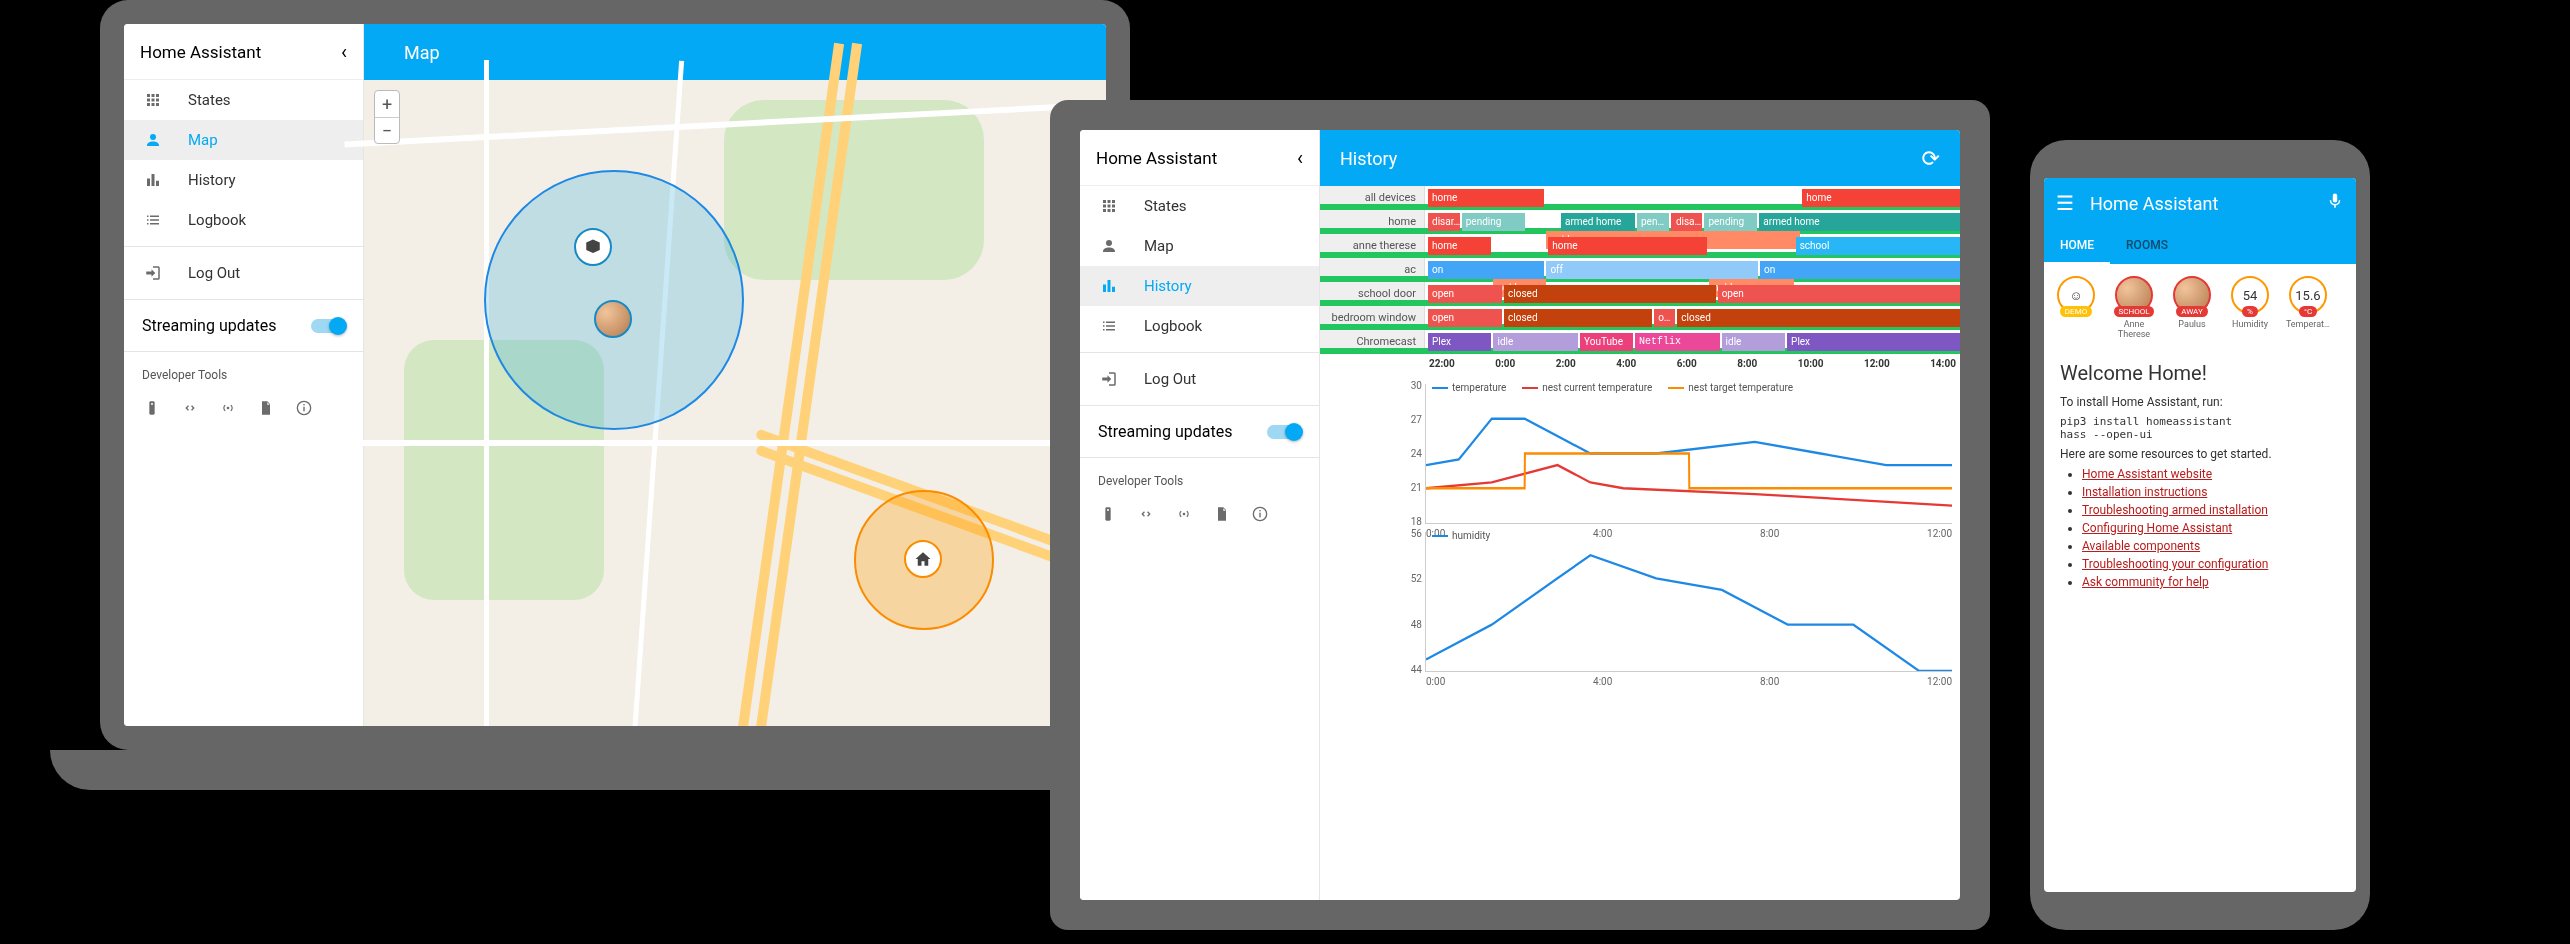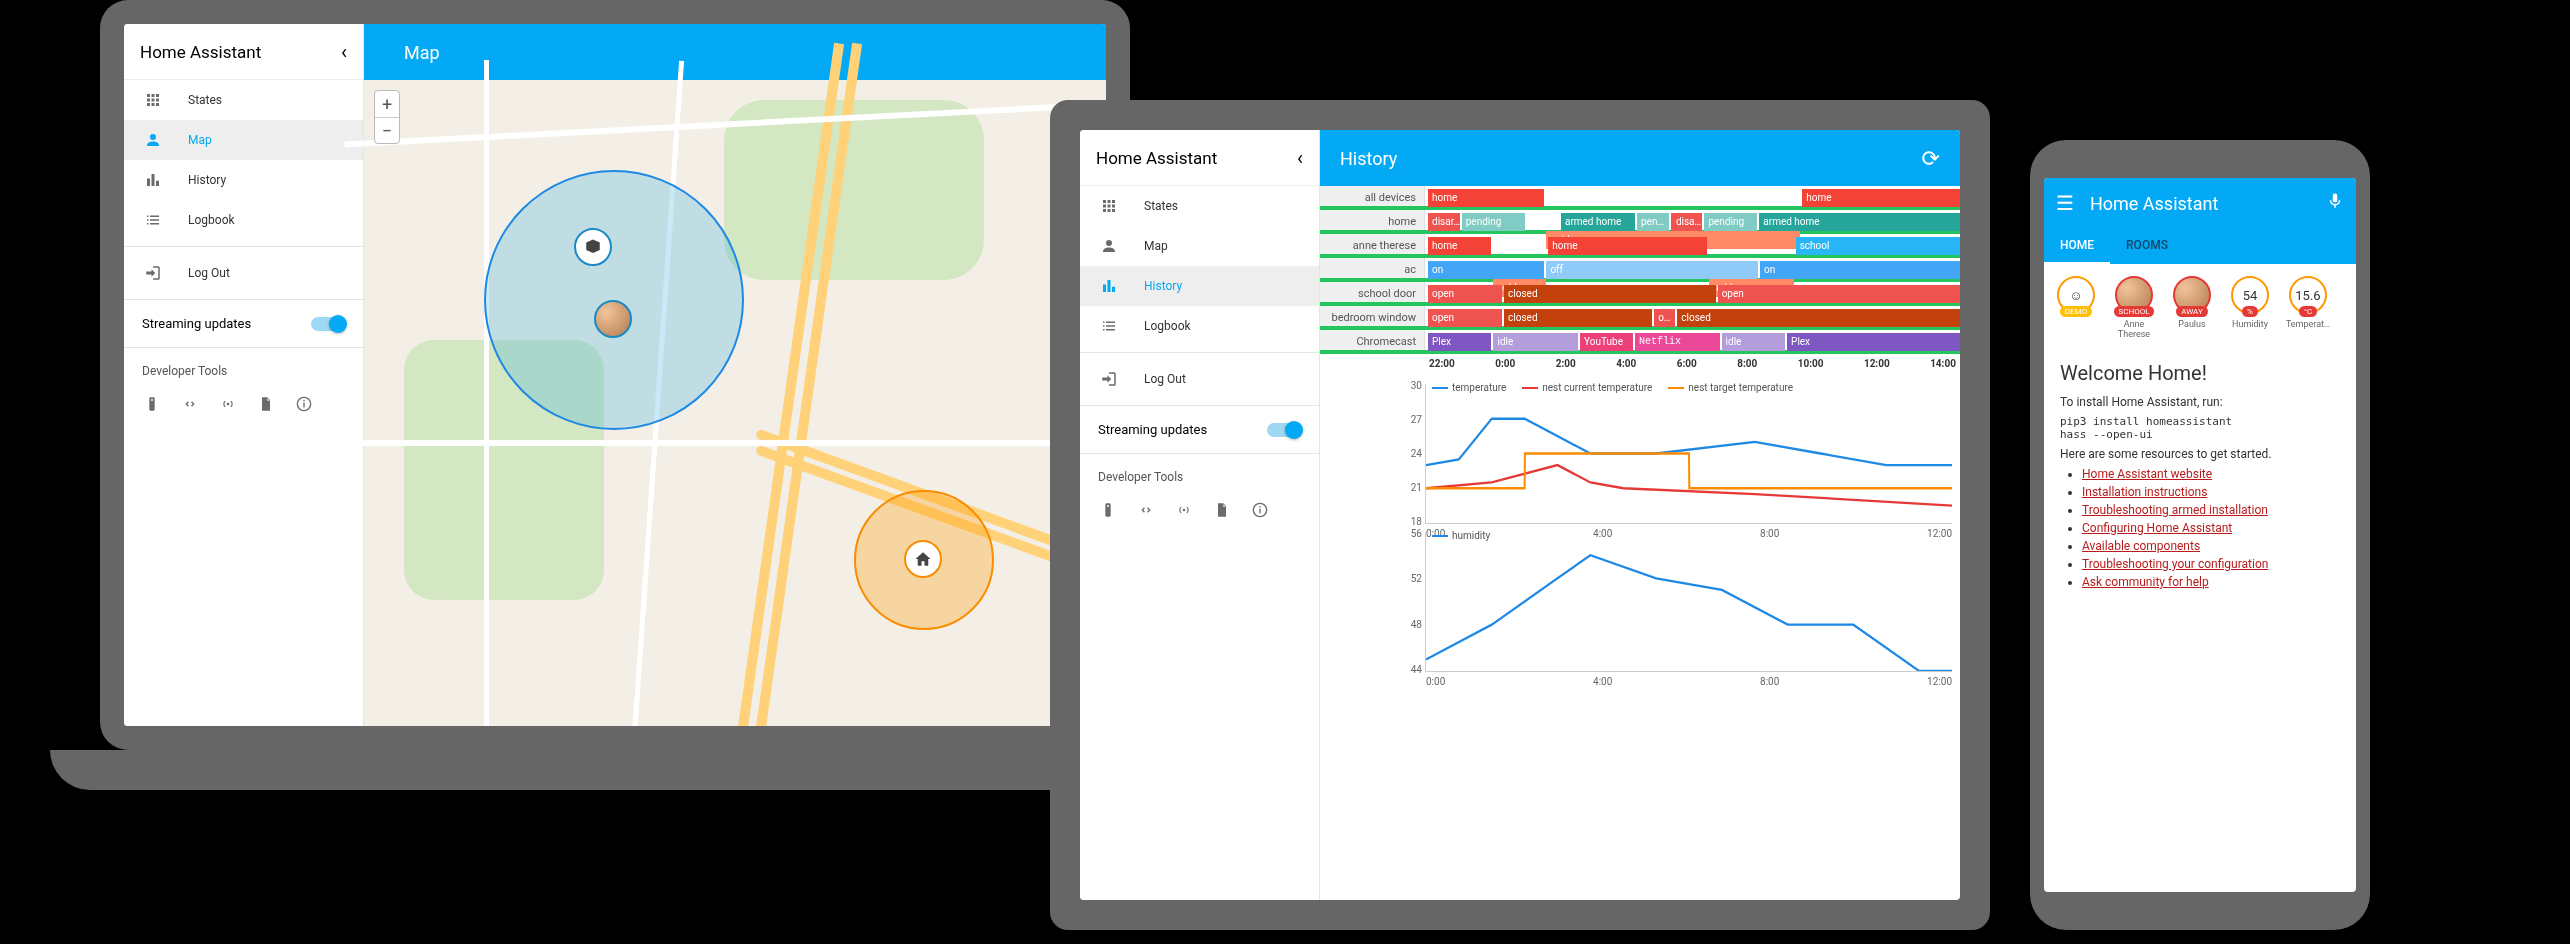--- a/index.html
+++ b/index.html
@@ -14,26 +14,26 @@
     transform-origin: 0 0;
   }
 
   
   .device { position: absolute; background:#666; border-radius:18px; }
   .screen { position: absolute; background:#fff; overflow:hidden; }
   .appbar { background:#03a9f4; color:#fff; display:flex; align-items:center; height:56px; }
   .appbar .title { font-size:18px; font-weight:400; }
   .drawer { background:#fff; width:240px; position:absolute; top:0; bottom:0; left:0; border-right:1px solid #e5e5e5;}
   .drawer-hdr { height:56px; display:flex; align-items:center; justify-content:space-between; padding:0 16px; border-bottom:1px solid #eee; font-size:17px;}
-  .drawer-item { height:40px; display:flex; align-items:center; gap:24px; padding:0 18px; font-size:12px; color:#333; cursor:pointer;}
+  .drawer-item { height:40px; display:flex; align-items:center; gap:24px; padding:0 18px; font-size:15px; color:#333; cursor:pointer;}
   .drawer-item .ico{width:22px;height:22px;display:inline-flex;align-items:center;justify-content:center;color:#6b6b6b;}
   .drawer-item.active { background:#eee; color:#03a9f4;}
   .drawer-item.active .ico{color:#03a9f4;}
   .drawer-sub { padding:10px 18px 6px; font-size:12px; color:#555; }
-  .drawer-toggle{display:flex;align-items:center;justify-content:space-between;padding:10px 18px;font-size:13px;}
+  .drawer-toggle{display:flex;align-items:center;justify-content:space-between;padding:10px 18px;font-size:16px;}
   .toggle{width:34px;height:14px;border-radius:10px;background:#9fd8f3;position:relative;}
   .toggle::after{content:'';width:18px;height:18px;border-radius:50%;background:#03a9f4;position:absolute;right:-2px;top:-2px;box-shadow:0 1px 3px rgba(0,0,0,.3);}
   .devtools{display:flex;gap:18px;padding:10px 18px;color:#6b6b6b;}
   .devtools span{width:20px;height:20px;display:inline-flex;align-items:center;justify-content:center;cursor:pointer;}
   hr.div{border:none;border-top:1px solid #e5e5e5;margin:6px 0;}
 
   
   #laptop{left:100px;top:0;width:1030px;height:750px;border-radius:28px;padding:24px;}
   #laptop .base{position:absolute;left:-50px;right:-50px;height:40px;bottom:-40px;background:#666;border-radius:0 0 60px 60px;}
   #laptop .notch{position:absolute;left:50%;transform:translateX(-50%);top:-40px;width:160px;height:10px;background:#000;border-radius:0 0 10px 10px;}
@@ -50,21 +50,21 @@
   .zone{position:absolute;border-radius:50%;}
   .pin{position:absolute;width:38px;height:38px;border-radius:50%;background:#fff;border:2px solid #1789c4;background-size:cover;}
   .pin.box{background:#fff;display:flex;align-items:center;justify-content:center;}
 
   
   #tablet{left:1050px;top:100px;width:940px;height:830px;padding:30px;}
   #tablet .screen{inset:30px;border-radius:4px;}
   #tab-main{position:absolute;left:240px;right:0;top:0;bottom:0;display:flex;flex-direction:column;}
   #tab-main .appbar{padding:0 20px;justify-content:space-between;}
   .hist{flex:1;overflow:auto;font-size:11px;}
-  .hist-row{display:flex;height:24px;border-bottom:4px solid #22c55e;}
+  .hist-row{display:flex;height:24px;border-bottom:6px solid #22c55e;}
   .hist-row .lab{width:105px;text-align:right;padding-right:8px;background:#efefef;border-right:1px solid #ddd;line-height:24px;color:#555;}
   .hist-row .bar{flex:1;display:flex;padding:3px;gap:2px;}
   .seg{height:18px;color:#fff;font-size:10px;line-height:18px;padding-left:4px;overflow:hidden;white-space:nowrap;}
   .c-home{background:#f44336;} .c-nhome{background:#ff8a65;margin-top:42px;}
   .c-armed{background:#26a69a;} .c-pend{background:#80cbc4;} .c-dis{background:#ef5350;text-align:center;}
   .c-on{background:#42a5f5;} .c-off{background:#90caf9;}
   .c-open{background:#ef5350;} .c-closed{background:#c2410c;}
   .c-plex{background:#7e57c2;} .c-idle{background:#b39ddb;} .c-yt{background:#ec407a;} .c-nflx{background:#ec4899;font-family:Liberation Mono, monospace;}
   .c-school{background:#29b6f6;}
   .time-axis{display:flex;height:22px;}

